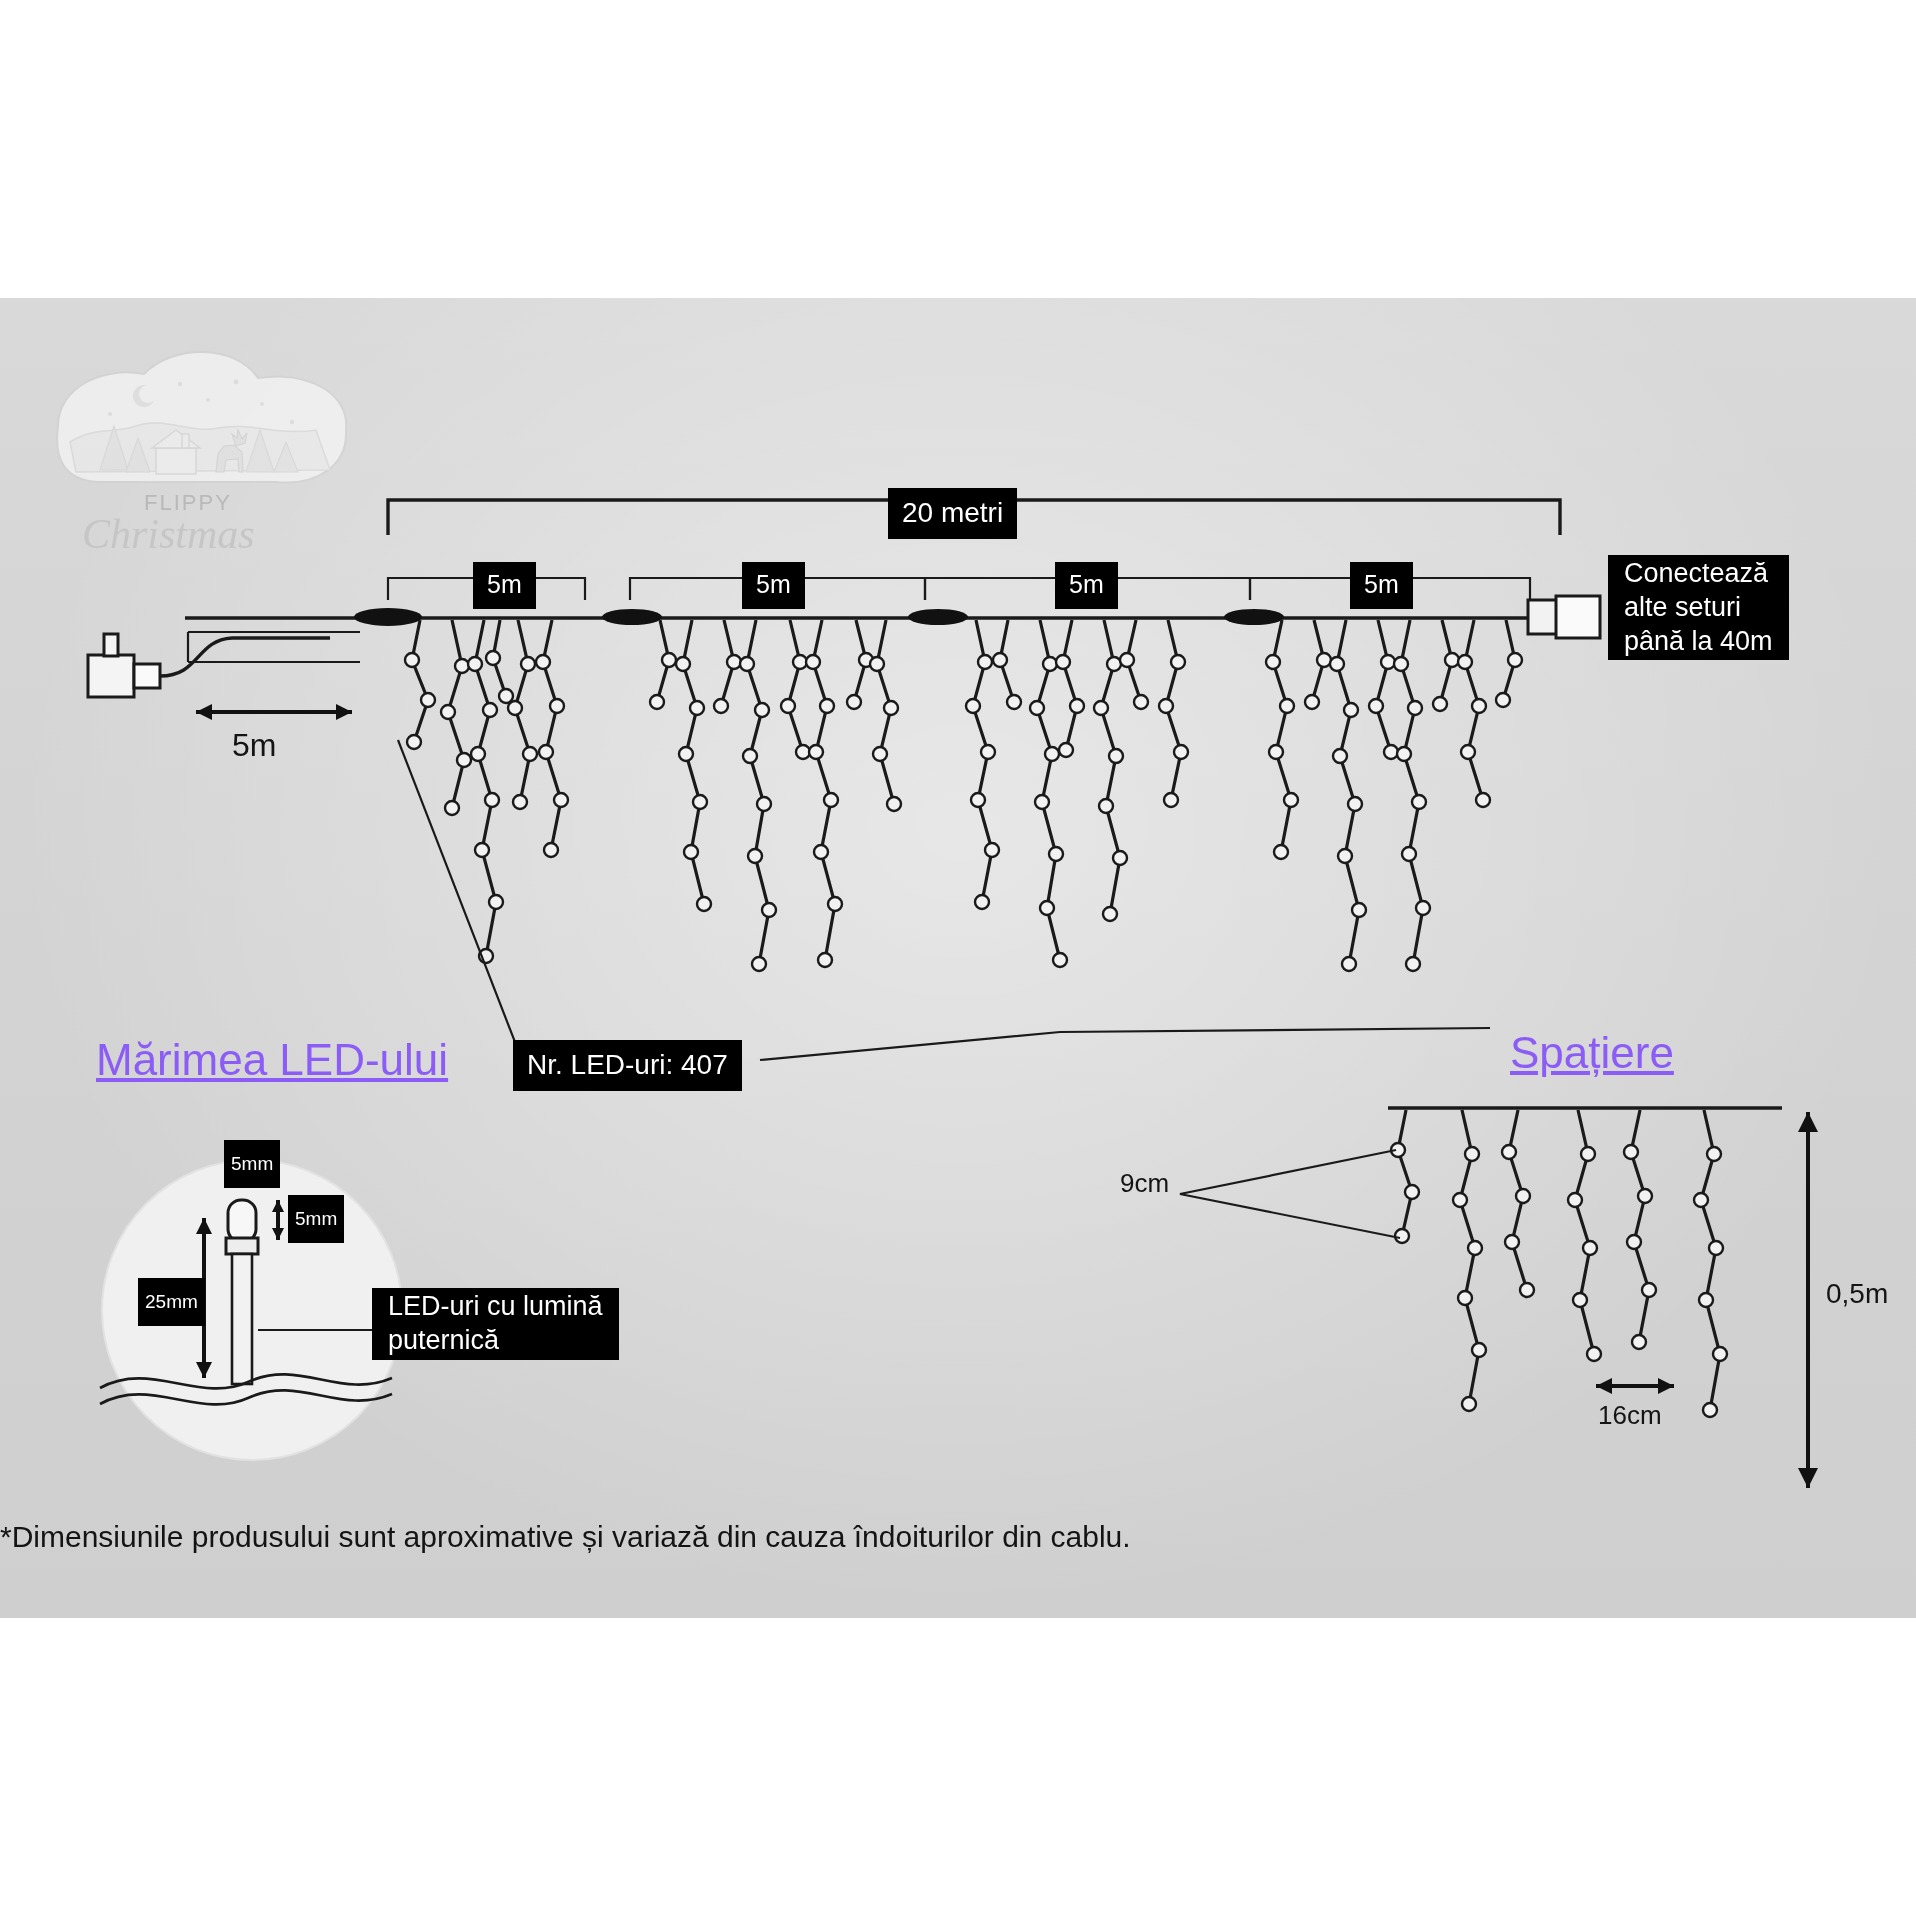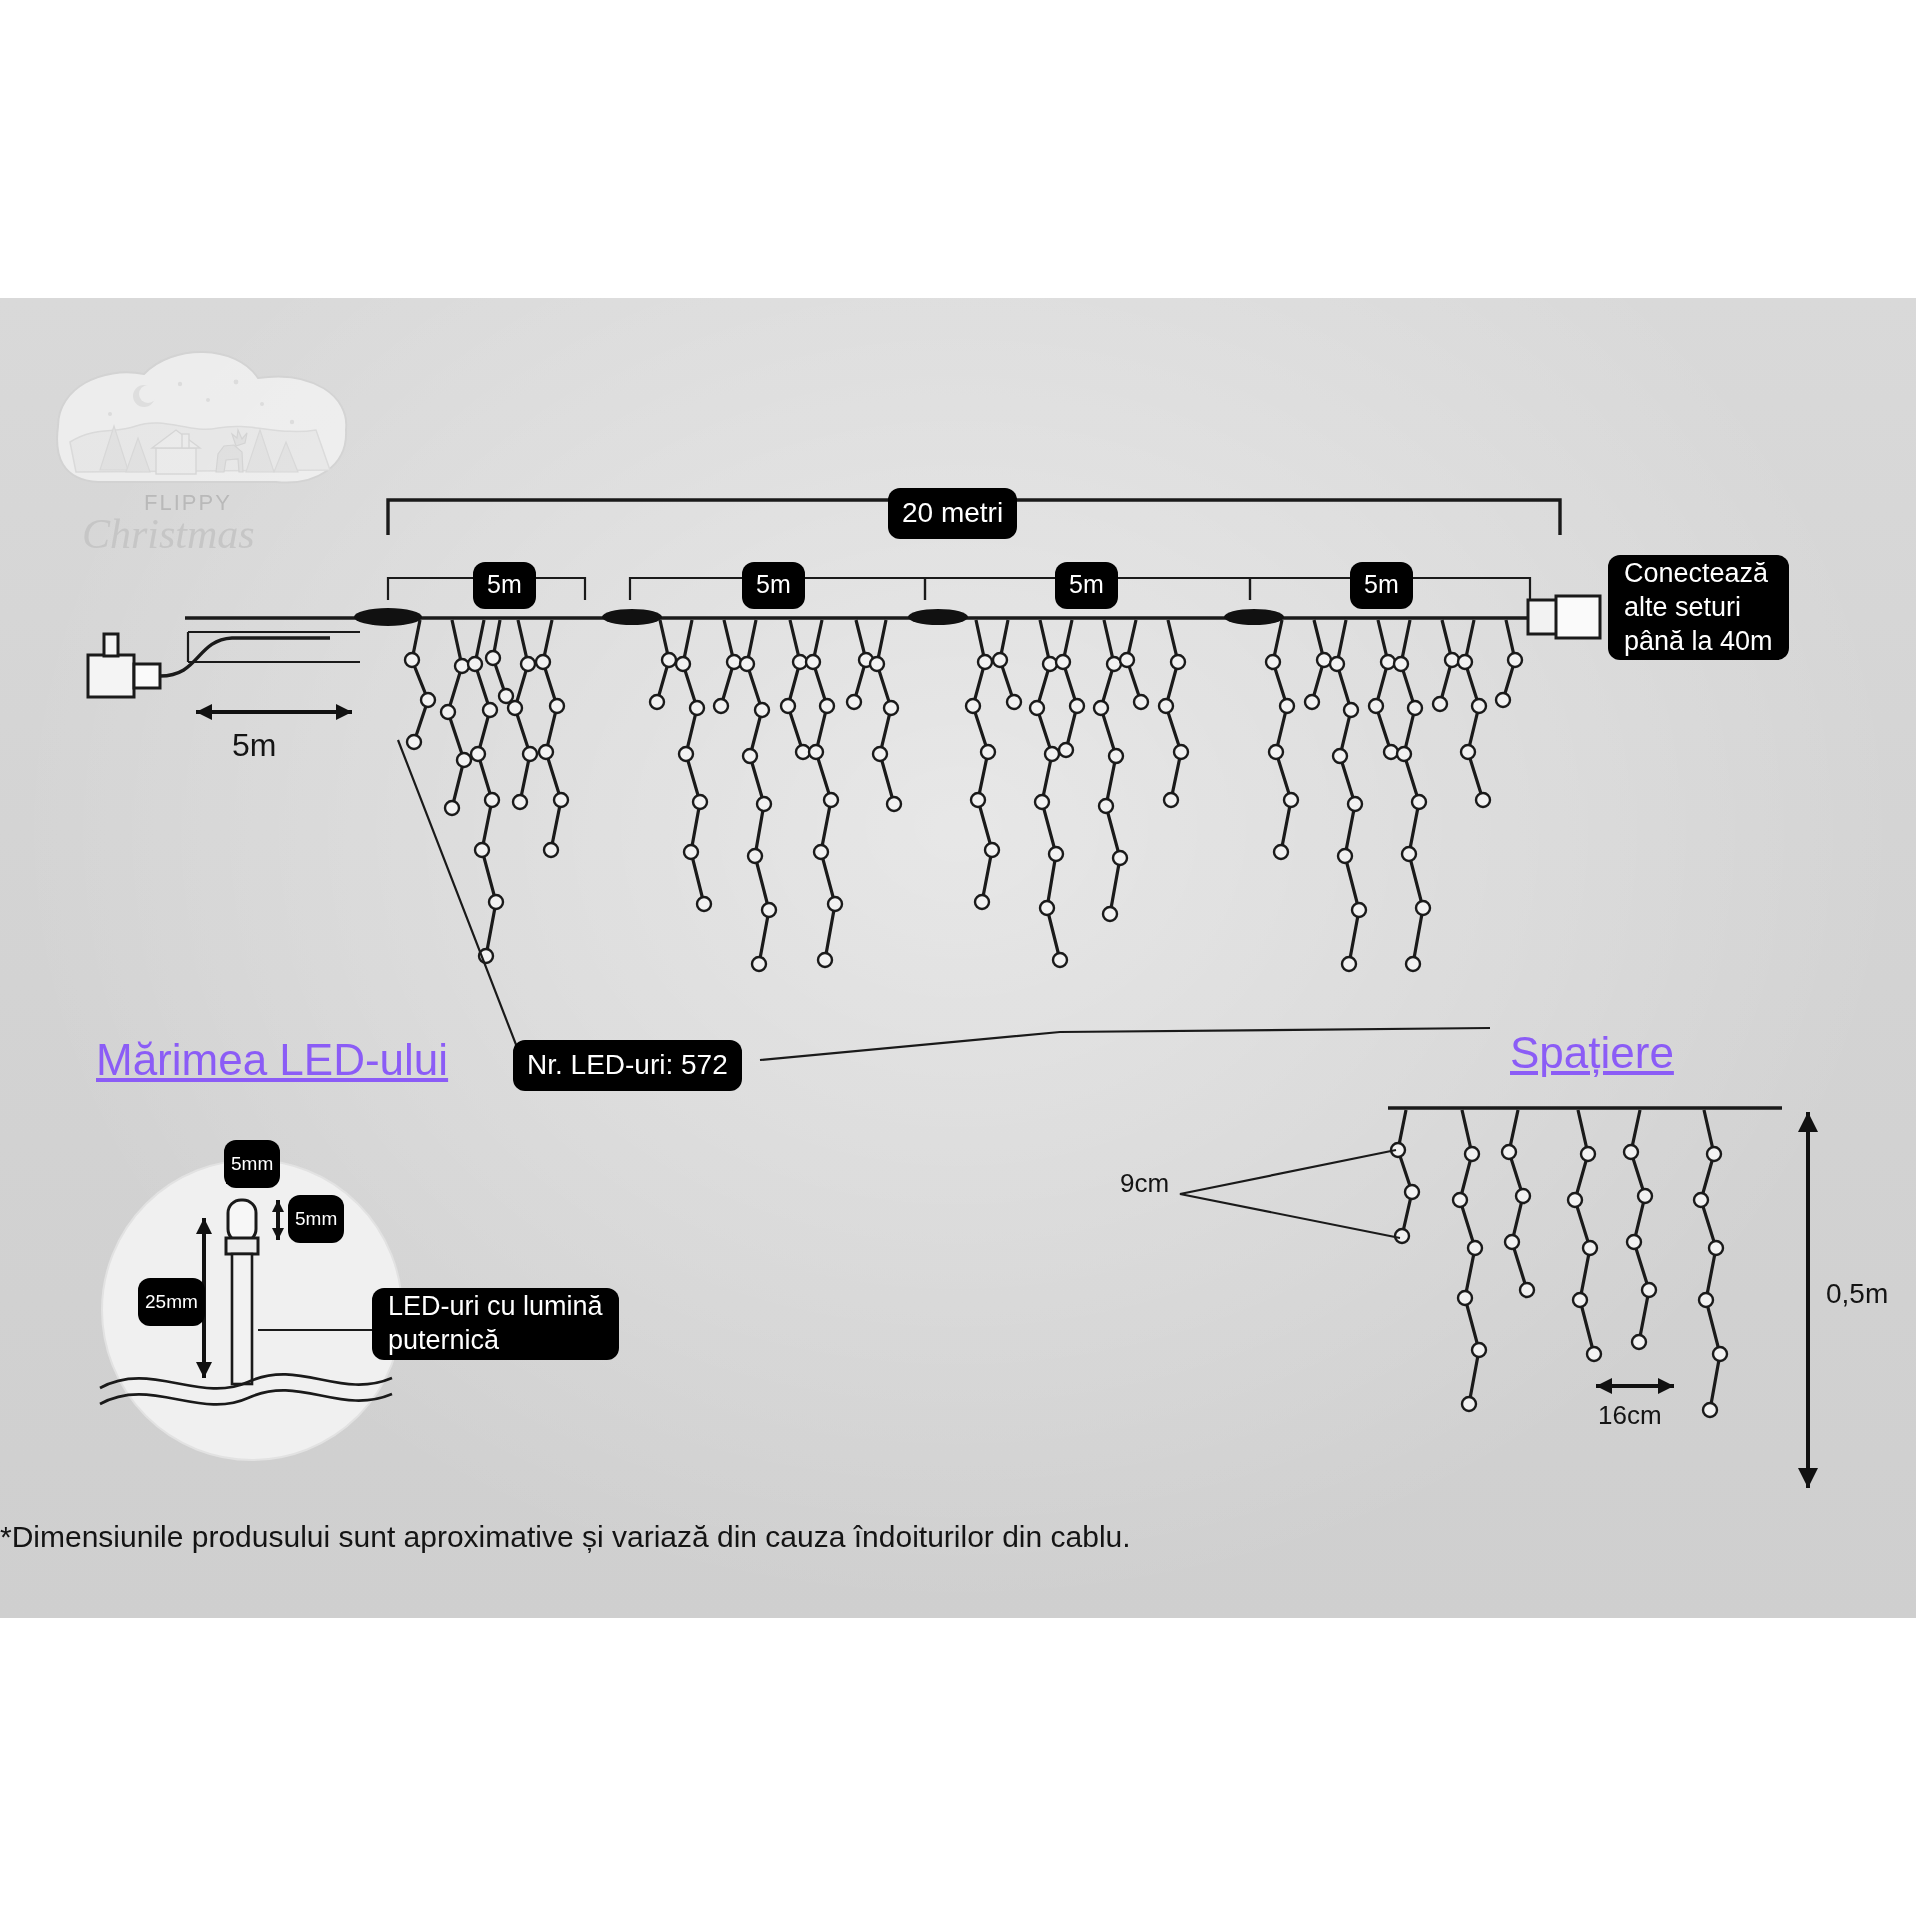--- a/index.html
+++ b/index.html
@@ -37,21 +37,20 @@
   
   .chip {
     position:absolute;
     background:#000;
     color:#fff;
     font-size:25px;
     padding:7px 14px 9px 14px;
     line-height:1.25;
     white-space:pre-line;
     z-index:6;
-    border-radius:12px;
   }
   .chip.big { font-size:28px; }
   .chip.multi { font-size:27px; padding:2px 16px; }
   .chip.small { font-size:19px; padding:12px 7px; }
 
   
   .logo {
     position:absolute;
     left:40px; top:330px;
     width:330px; height:240px;
@@ -432,21 +431,21 @@
   <div class="chip" style="left:742px; top:562px;">5m</div>
   <div class="chip" style="left:1055px; top:562px;">5m</div>
   <div class="chip" style="left:1350px; top:562px;">5m</div>
 
   <div style="position:absolute; left:232px; top:727px; font-size:32px; color:#141414;">5m</div>
 
   <div class="chip multi" style="left:1608px; top:555px;">Conectează
 alte seturi
 până la 40m</div>
 
-  <div class="chip big" style="left:513px; top:1040px;">Nr. LED-uri: 572</div>
+  <div class="chip big" style="left:513px; top:1040px;">Nr. LED-uri: 407</div>
 
   <div class="section-label" style="left:96px; top:1035px;">Mărimea LED-ului</div>
 
   <div class="chip small" style="left:224px; top:1140px;">5mm</div>
   <div class="chip small" style="left:288px; top:1195px;">5mm</div>
   <div class="chip small" style="left:138px; top:1278px;">25mm</div>
 
   <div class="chip multi" style="left:372px; top:1288px;">LED-uri cu lumină
 puternică</div>
 

